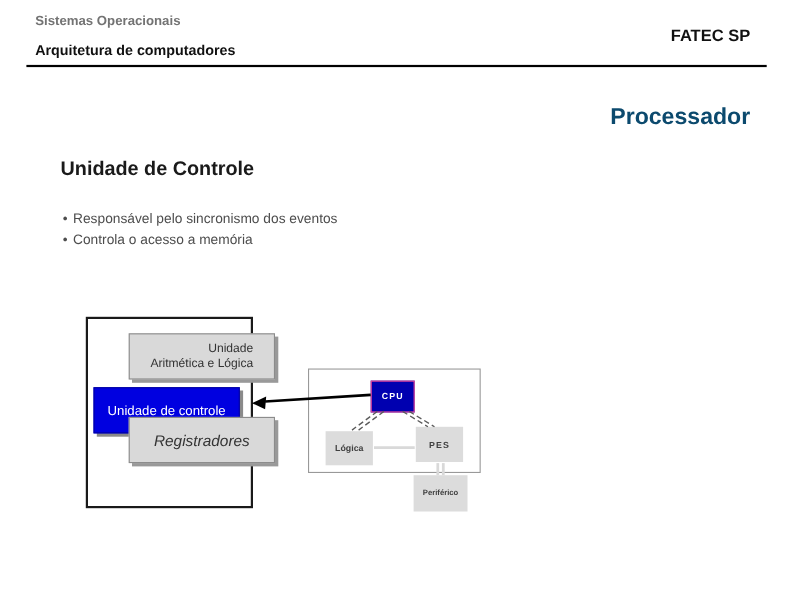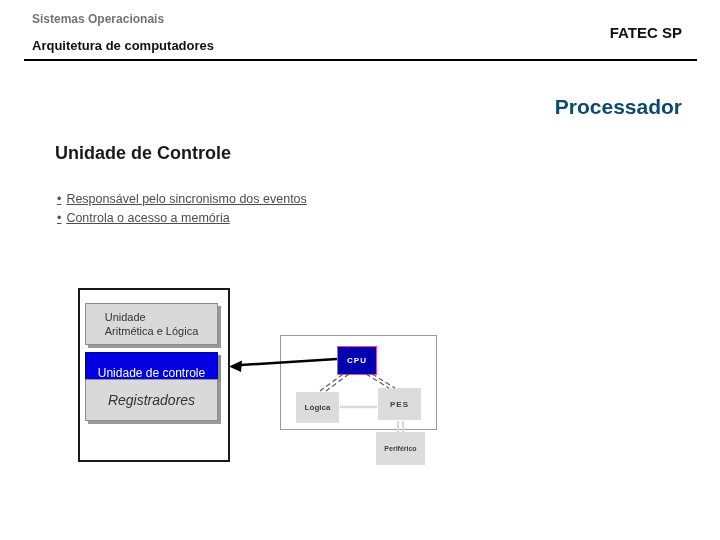--- a/index.html
+++ b/index.html
@@ -9,27 +9,27 @@
   }
   
   .hdr-title{position:absolute;left:32px;top:12px;font-size:12px;font-weight:bold;color:#737373;}
   .hdr-subtitle{position:absolute;left:32px;top:38px;font-size:13px;font-weight:bold;color:#111;}
   .hdr-brand{position:absolute;right:38px;top:24px;font-size:15px;font-weight:bold;color:#111;}
   .hdr-rule{position:absolute;left:24px;top:59px;width:673px;height:0;border-top:2px solid #000;}
   
   .page-title{position:absolute;right:38px;top:95px;font-size:21px;font-weight:bold;color:#0c4a6e;}
   .section-heading{position:absolute;left:55px;top:143px;font-size:18px;font-weight:bold;color:#1a1a1a;}
   .bullets{position:absolute;left:57px;top:190px;font-size:12.5px;color:#4d4d4d;line-height:19px;}
-  .bullet-line{white-space:nowrap;text-decoration:underline;}
+  .bullet-line{white-space:nowrap;}
   .bullet-marker{margin-right:5px;}
   
   .outer-box{position:absolute;left:78px;top:288px;width:148px;height:170px;border:2px solid #1a1a1a;background:#fff;}
   .gbox{
-    position:absolute;display:flex;align-items:center;justify-content:center;text-align:left;
-    background:#d9d9d9;border:1px solid #8c8c8c;box-shadow:3px 3px 0 #999999;color:#333;
+    position:absolute;display:flex;align-items:center;justify-content:center;text-align:right;
+    background:#d9d9d9;border:1px solid #8c8c8c;box-shadow:3px 3px 0 #999999;color:#333;margin-left:32px;
   }
   .ula-box{left:85px;top:303px;width:131px;height:40px;font-size:11px;line-height:14px;}
   .uc-box{
     position:absolute;left:85px;top:352px;width:131px;height:40px;
     display:flex;align-items:center;justify-content:center;
     background:#0000e0;border:1px solid #0000a0;box-shadow:3px 3px 0 #8a8a8a;
     color:#fff;font-size:12px;
   }
   .reg-box{left:85px;top:379px;width:131px;height:40px;font-size:14px;font-style:italic;}
   .sys-frame{position:absolute;left:280px;top:335px;width:155px;height:93px;border:1px solid #999;background:transparent;}

